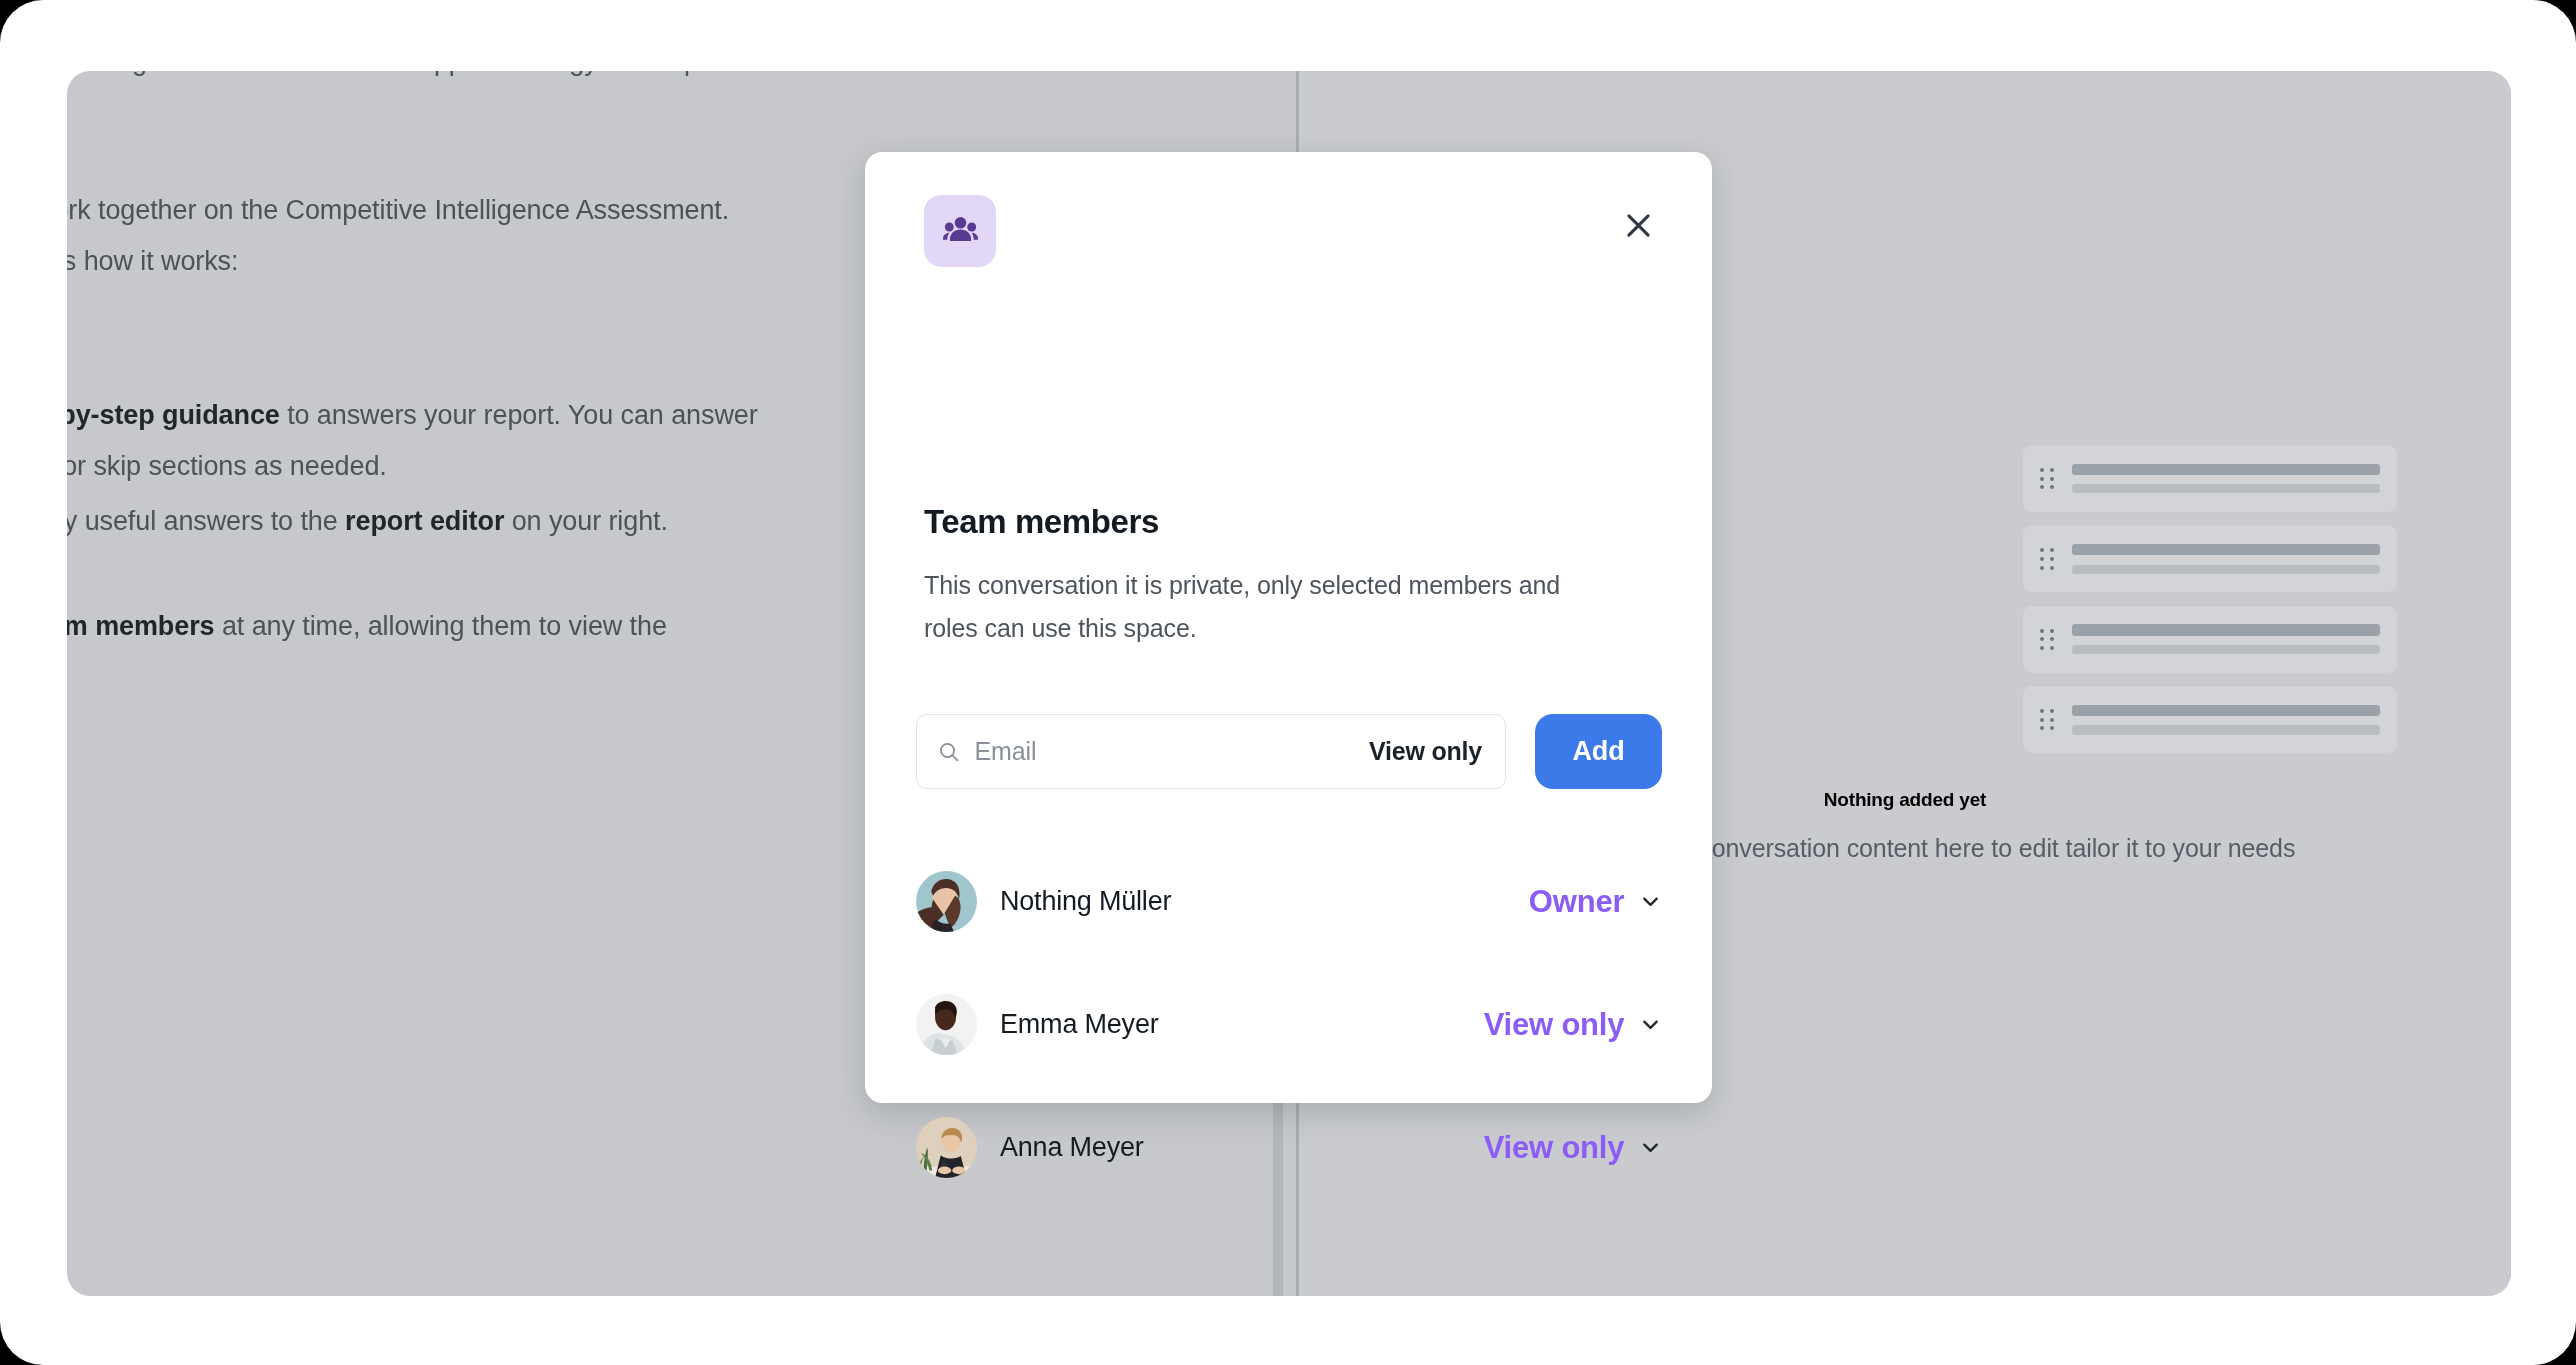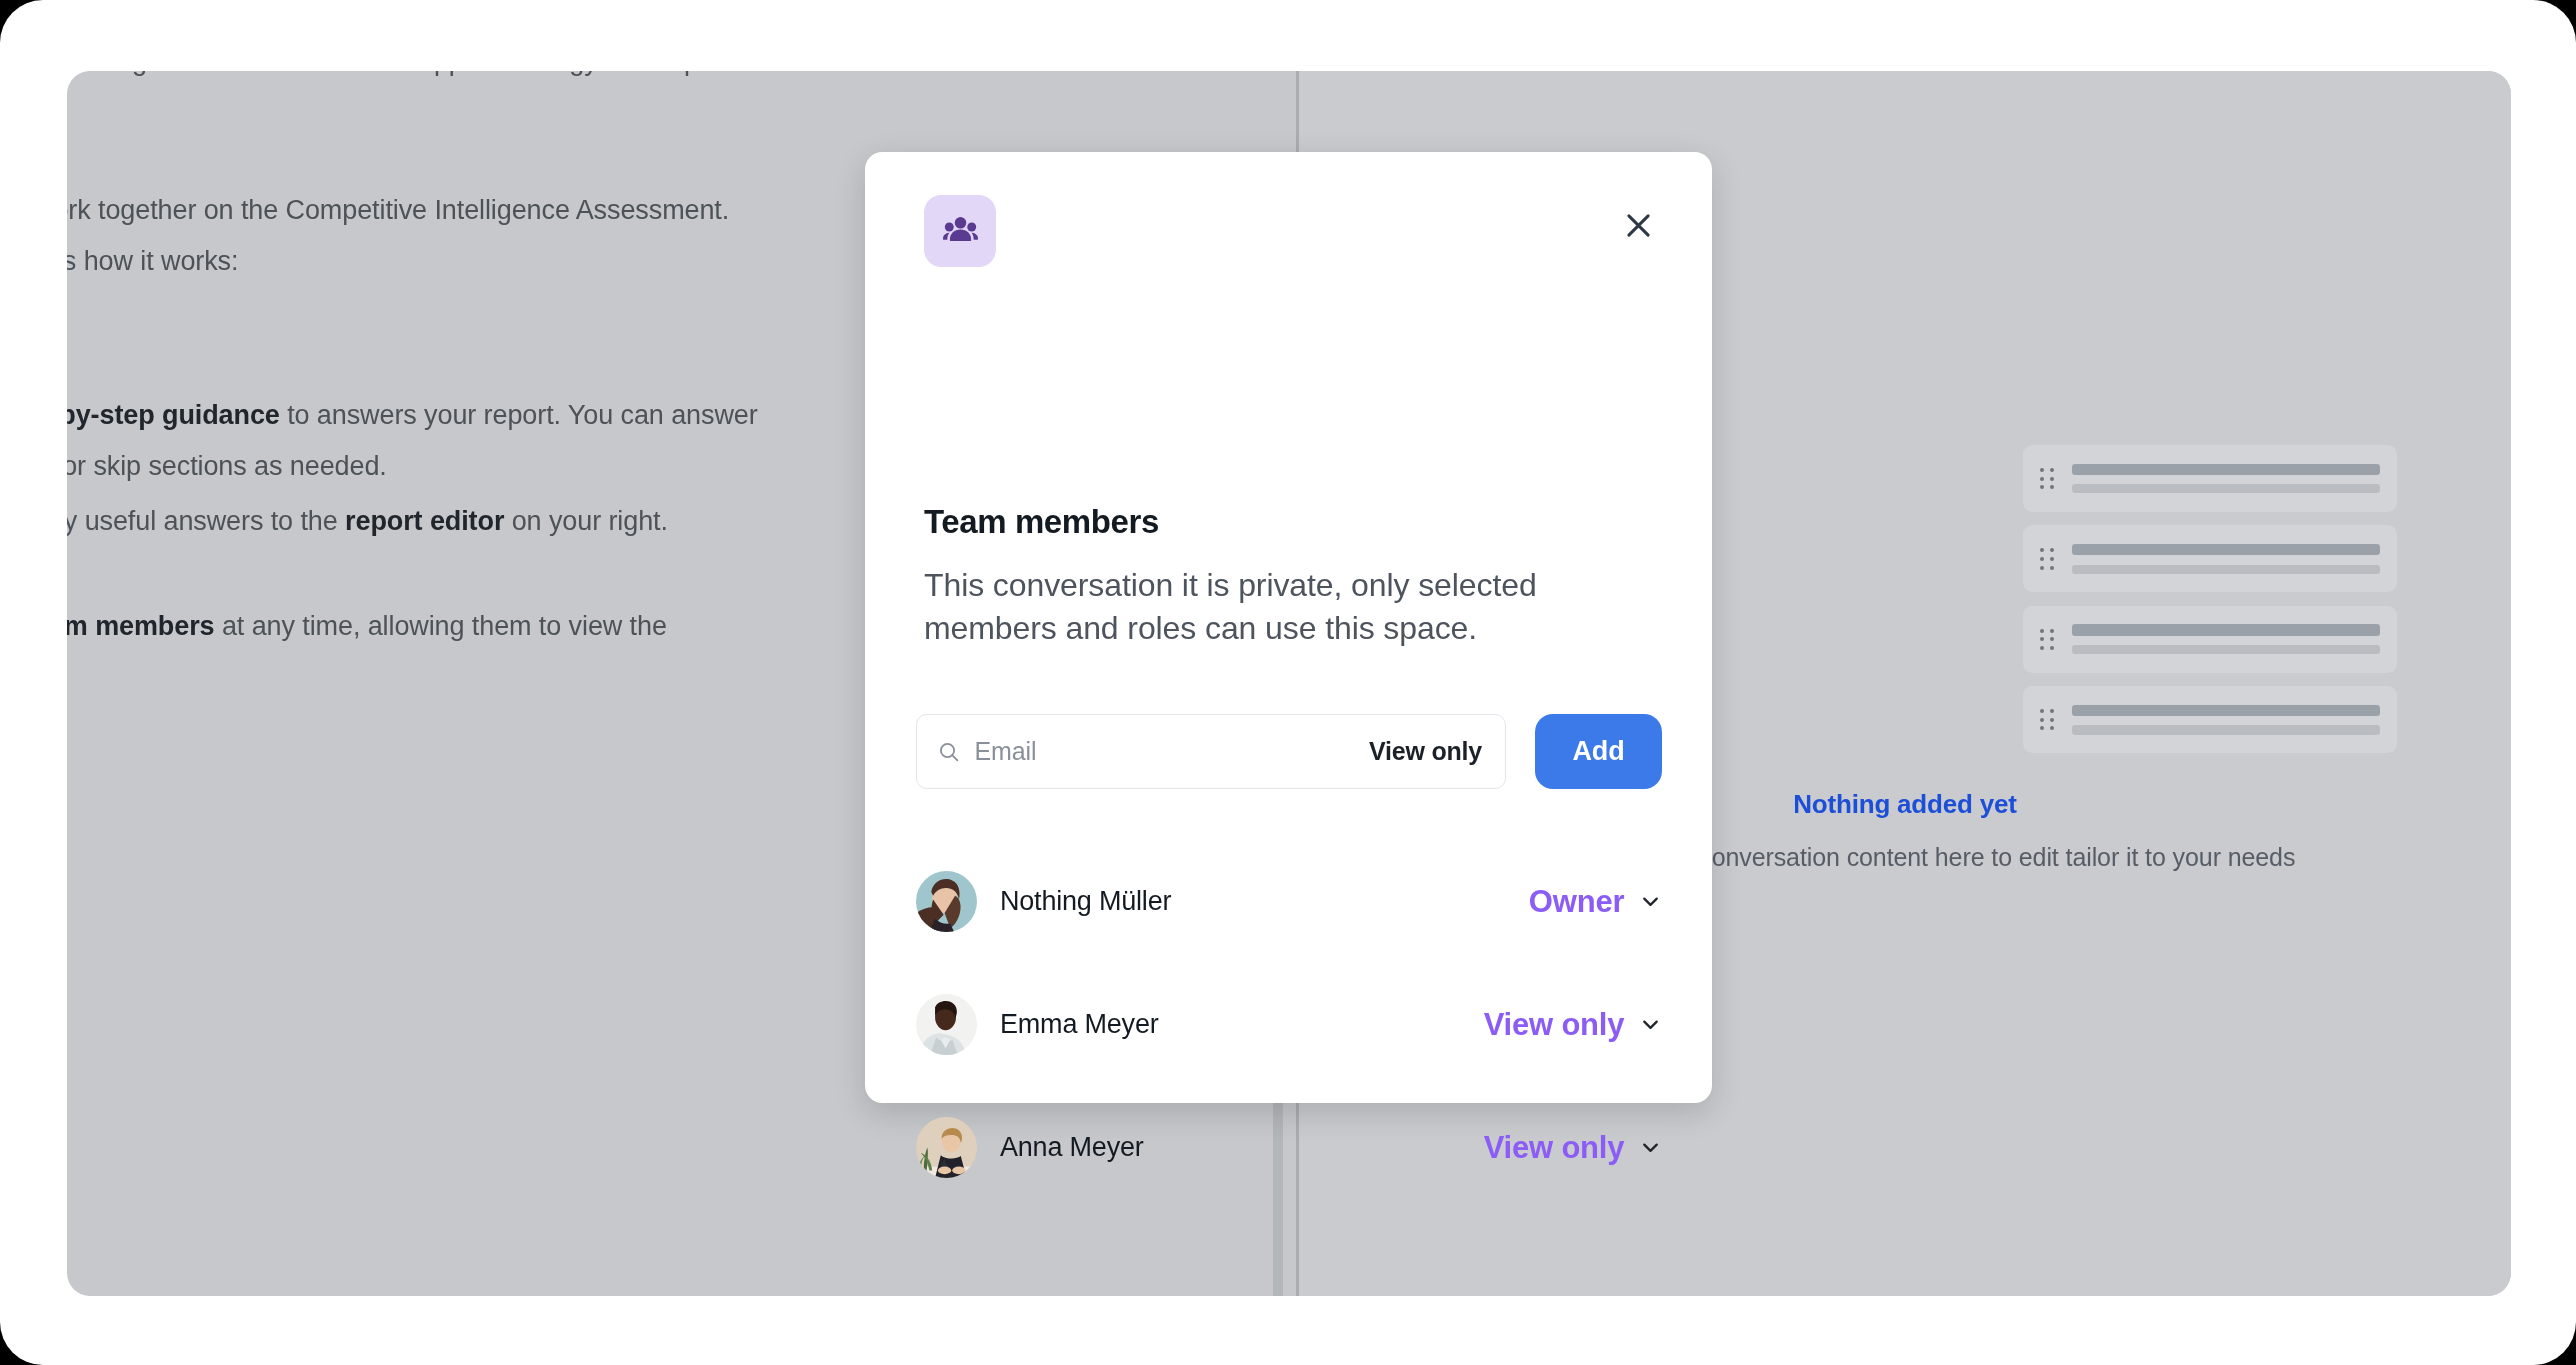--- a/index.html
+++ b/index.html
@@ -128,23 +128,23 @@
   .bar-bottom { height: 9.3px; width: 100%; background: #b9bdc1; border-radius: 3.3px; }
 
   #empty-state {
     position: absolute;
     left: 0; right: 0;
     top: 718px;
     text-align: center;
     padding: 0 134px;
   }
   #empty-title {
-    font-size: 26px;
+    font-size: 19px;
     font-weight: 700;
-    color: #1d4ed8;
+    color: #000000;
     letter-spacing: -0.2px;
   }
   #empty-subtitle {
     margin-top: 17.4px;
     font-size: 25px;
     line-height: 40px;
     color: #575d66;
     letter-spacing: -0.1px;
   }
 
@@ -206,21 +206,21 @@
     font-weight: 700;
     color: #141a21;
     letter-spacing: -0.4px;
   }
 
   #modal-description {
     position: absolute;
     left: 59px;
     top: 412px;
     width: 668px;
-    font-size: 32px;
+    font-size: 25px;
     line-height: 43px;
     color: #4d545d;
     letter-spacing: -0.1px;
   }
 
   
   #invite-row {
     position: absolute;
     left: 51px;
     top: 562px;

